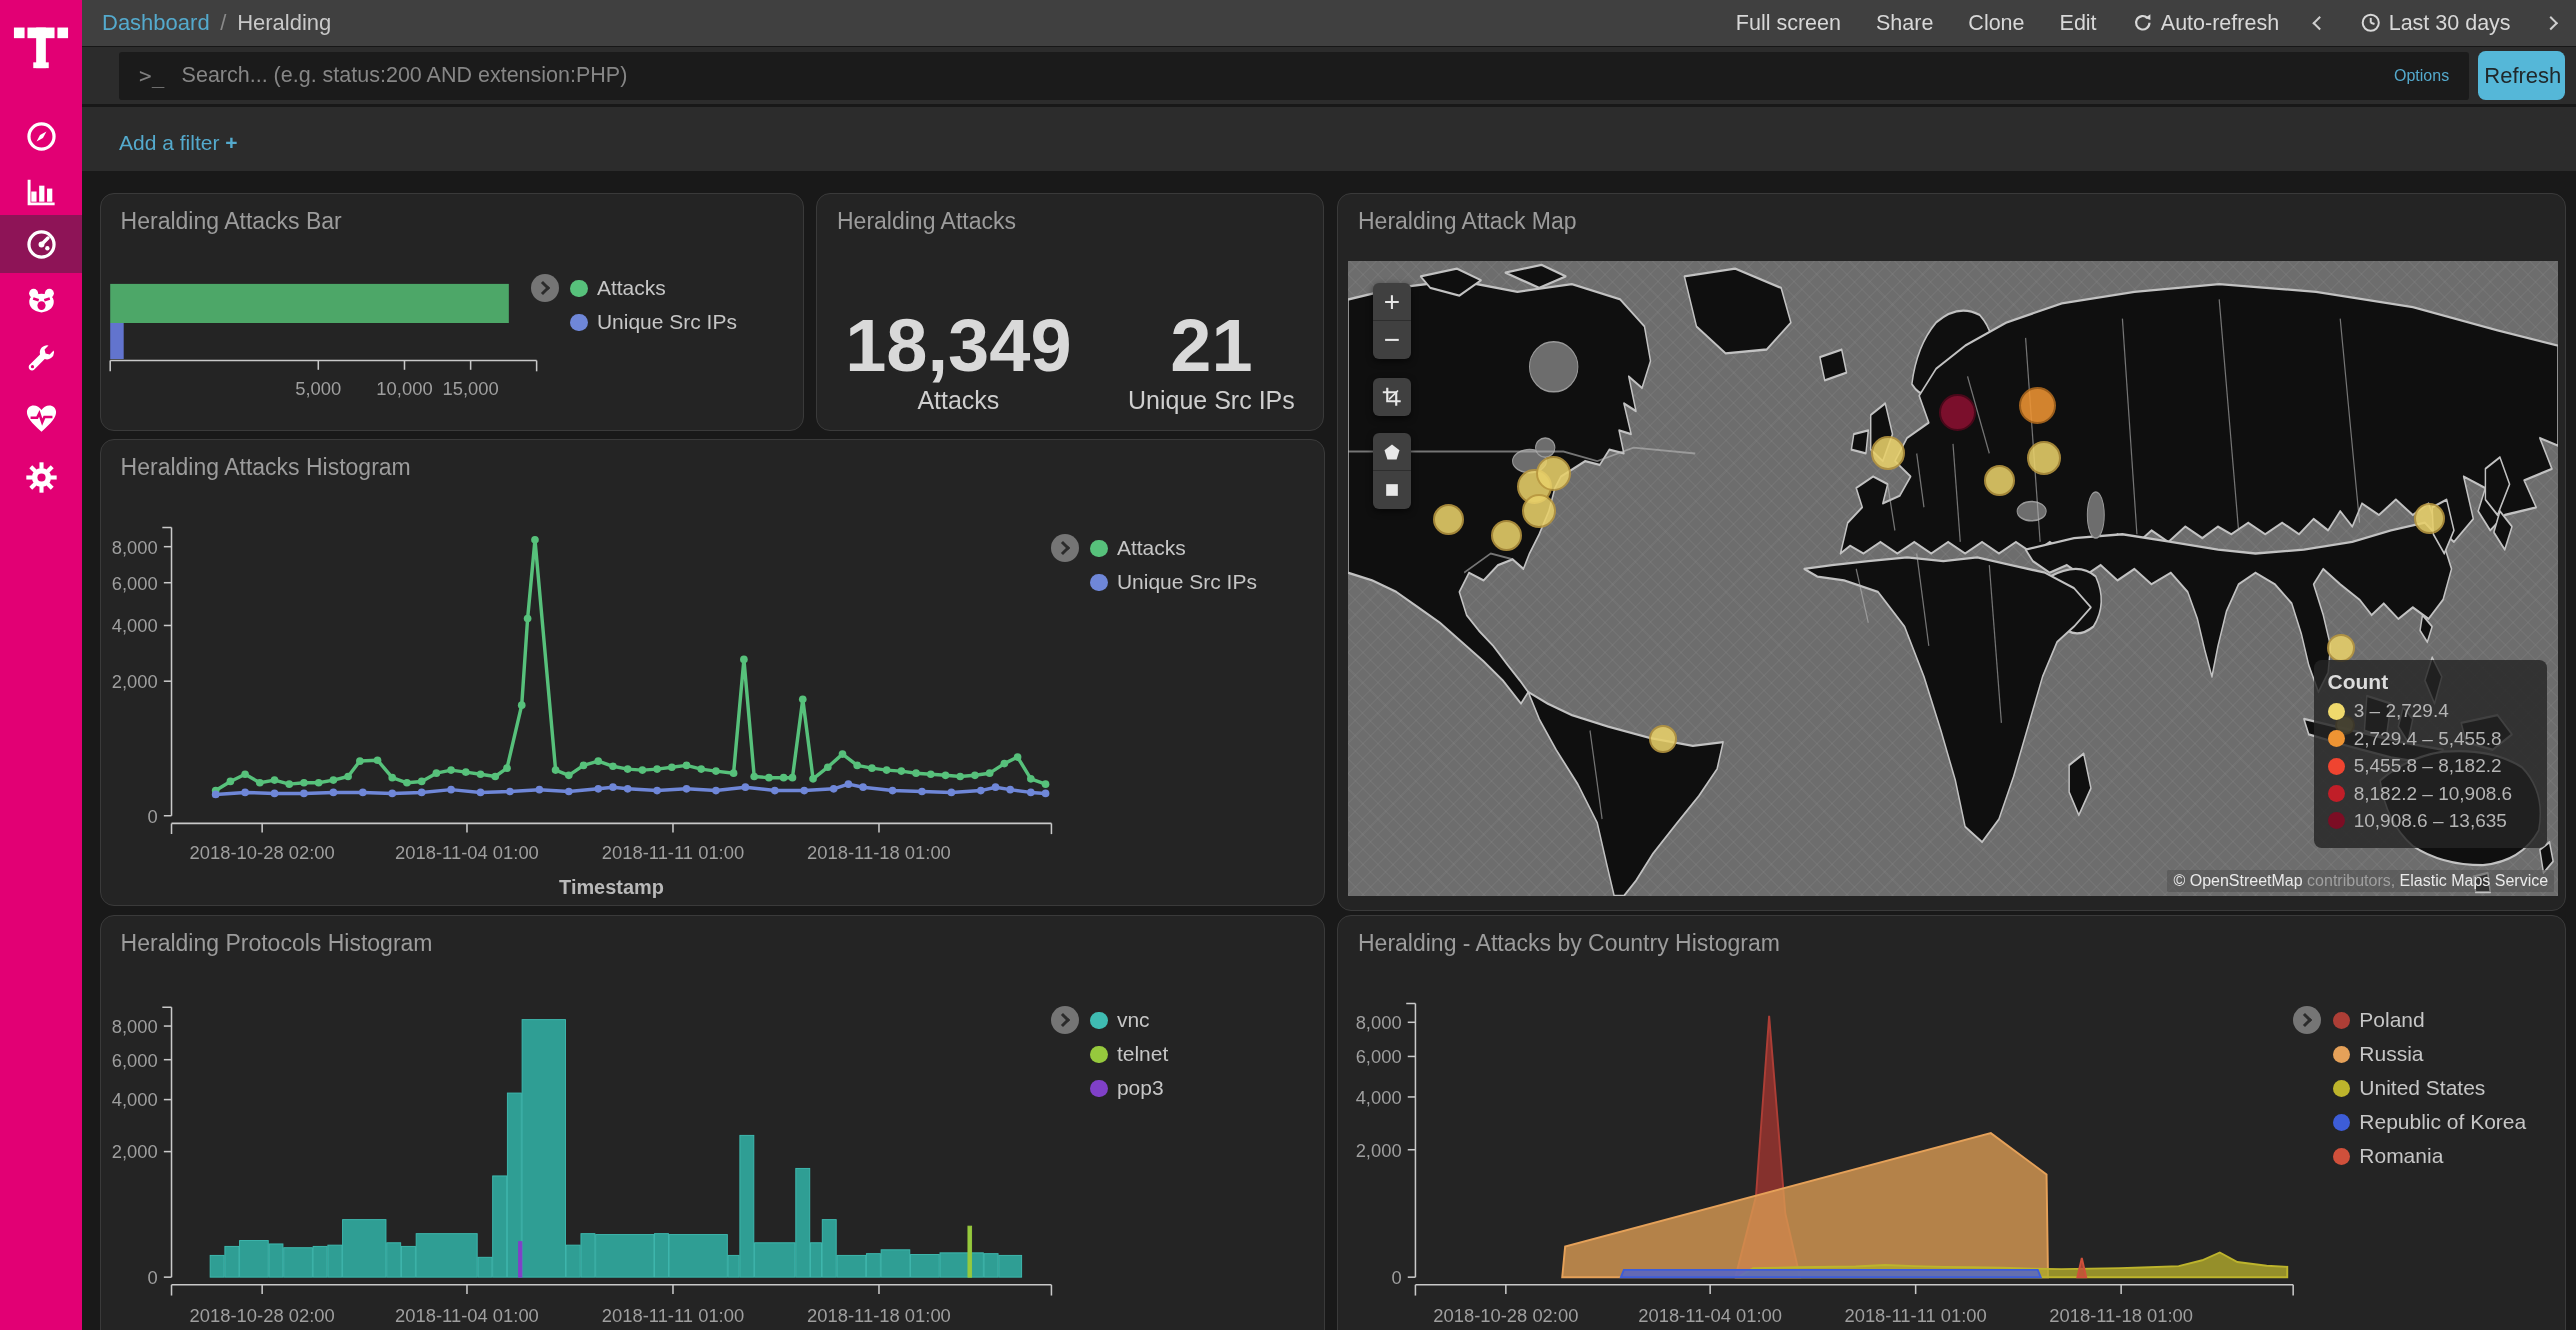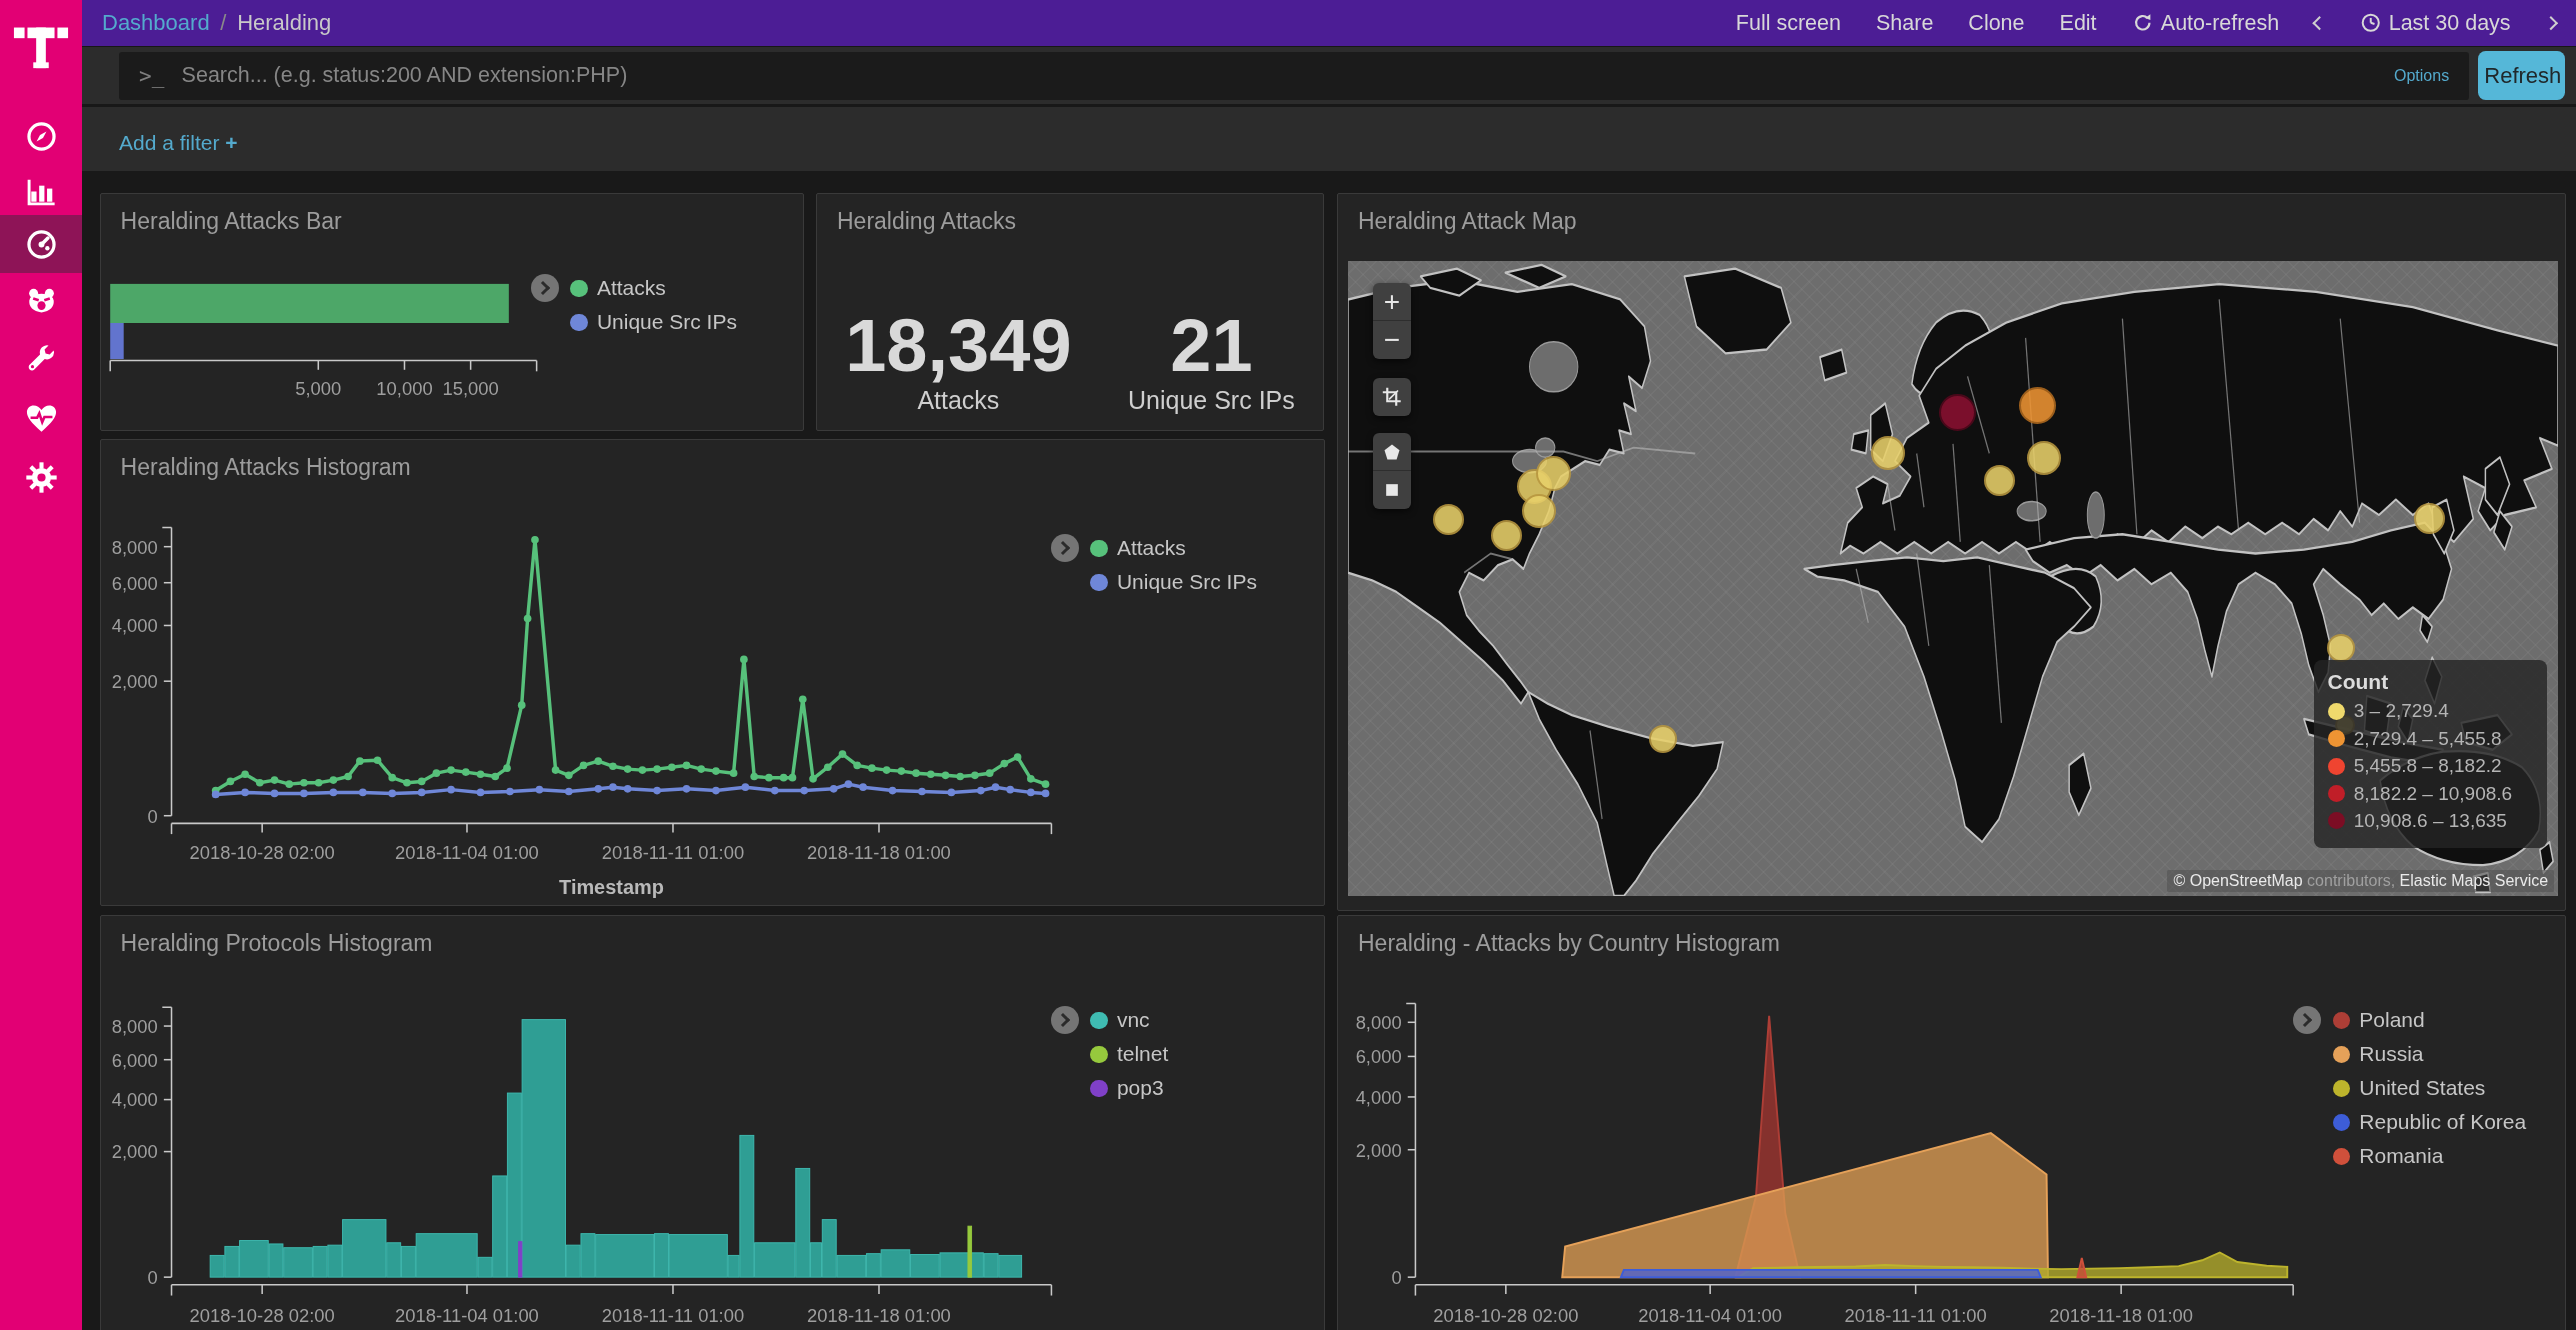--- a/index.html
+++ b/index.html
@@ -5,21 +5,21 @@
   html,body{margin:0;padding:0;background:#111;font-family:"Liberation Sans",sans-serif;}
   .app{position:relative;width:2576px;height:1331px;overflow:hidden;background:#1a1a1a;}
   
   .sidebar{position:absolute;left:0;top:0;width:82px;height:1331px;background:#e20074;z-index:50;}
   .logo{position:absolute;left:12.3px;top:14px;width:58px;height:69px;}
   .side-icon{position:absolute;left:0;width:82px;height:58px;display:flex;align-items:center;justify-content:center;cursor:pointer;}
   .side-icon.active{background:#8e1457;}
   .side-icon svg{width:35px;height:35px;}
   
   .main{position:absolute;left:82px;top:0;right:0;bottom:0;}
-  .topnav{height:47px;background:#4c1d95;border-bottom:1.5px solid #171717;display:flex;align-items:center;padding:12px 20px;box-sizing:border-box;}
+  .topnav{height:47px;background:#404040;border-bottom:1.5px solid #171717;display:flex;align-items:center;padding:12px 20px;box-sizing:border-box;}
   .crumb{font-size:22px;display:flex;gap:10.7px;align-items:center;}
   .crumb .root{color:#54aacd;cursor:pointer;}
   .crumb .sep{color:#8a8a8a;}
   .crumb .cur{color:#c9c9c9;}
   .nav-actions{margin-left:auto;display:flex;align-items:center;gap:35px;font-size:21.5px;color:#d8d8d8;}
   .nav-item{display:flex;align-items:center;gap:7.7px;cursor:pointer;white-space:nowrap;}
   .chev{display:inline-block;width:8.4px;height:8.4px;border-right:2.3px solid #cfcfcf;border-bottom:2.3px solid #cfcfcf;}
   .chev.left{transform:rotate(135deg);}
   .chev.right{transform:rotate(-45deg);}
   .searchrow{height:57px;background:#2c2c2c;display:flex;align-items:center;padding:0 10.7px 0 37px;gap:9.2px;box-sizing:border-box;}
@@ -27,21 +27,21 @@
   .prompt{font-family:"DejaVu Sans Mono",monospace;font-size:21px;color:#7f7f7f;}
   .searchbox input{flex:1;background:transparent;border:none;outline:none;font-size:21.5px;color:#cfcfcf;font-family:"Liberation Sans",sans-serif;}
   .searchbox input::placeholder{color:#868686;}
   .options{color:#54aacd;font-size:16px;cursor:pointer;margin-left:auto;}
   .refresh-btn{width:87px;height:49px;background:#55b7d8;border:none;border-radius:7.7px;font-size:22px;color:#20282b;cursor:pointer;font-family:"Liberation Sans",sans-serif;}
   .filterrow{height:74px;background:#2c2c2c;border-top:3.1px solid #181818;display:flex;align-items:center;padding-left:37px;box-sizing:border-box;}
   .addfilter{color:#54aacd;font-size:21px;cursor:pointer;}
   .addfilter b{font-weight:700;}
   
   .content{position:absolute;left:0;top:171px;right:0;bottom:0;background:#191919;overflow:hidden;}
-  .panel{position:absolute;background:#242424;border:0.8px solid #3a3a3a;border-radius:2px;overflow:hidden;}
+  .panel{position:absolute;background:#242424;border:0.8px solid #3a3a3a;border-radius:14px;overflow:hidden;}
   .panel h3{position:absolute;left:20px;top:14px;margin:0;font-size:23px;font-weight:400;color:#9c9c9c;z-index:5;}
   .chart{position:absolute;left:0;top:0;}
   .axt{font-size:24px;fill:#9f9f9f;font-family:"Liberation Sans",sans-serif;}
   .axl{font-size:26px;fill:#b9b9b9;font-weight:700;font-family:"Liberation Sans",sans-serif;}
   
   .legend{position:absolute;display:flex;gap:11.5px;z-index:6;}
   .ltoggle{width:28px;height:28px;border-radius:50%;background:#757575;display:flex;align-items:center;justify-content:center;cursor:pointer;flex:none;}
   .ltoggle .chevs{display:inline-block;width:7px;height:7px;border-right:3.1px solid #2b2b2b;border-bottom:3.1px solid #2b2b2b;transform:rotate(-45deg);margin-left:-3.1px;}
   .legend-items{display:flex;flex-direction:column;gap:10px;padding-top:2.3px;}
   .legend-item{display:flex;align-items:center;gap:9.2px;cursor:pointer;}

